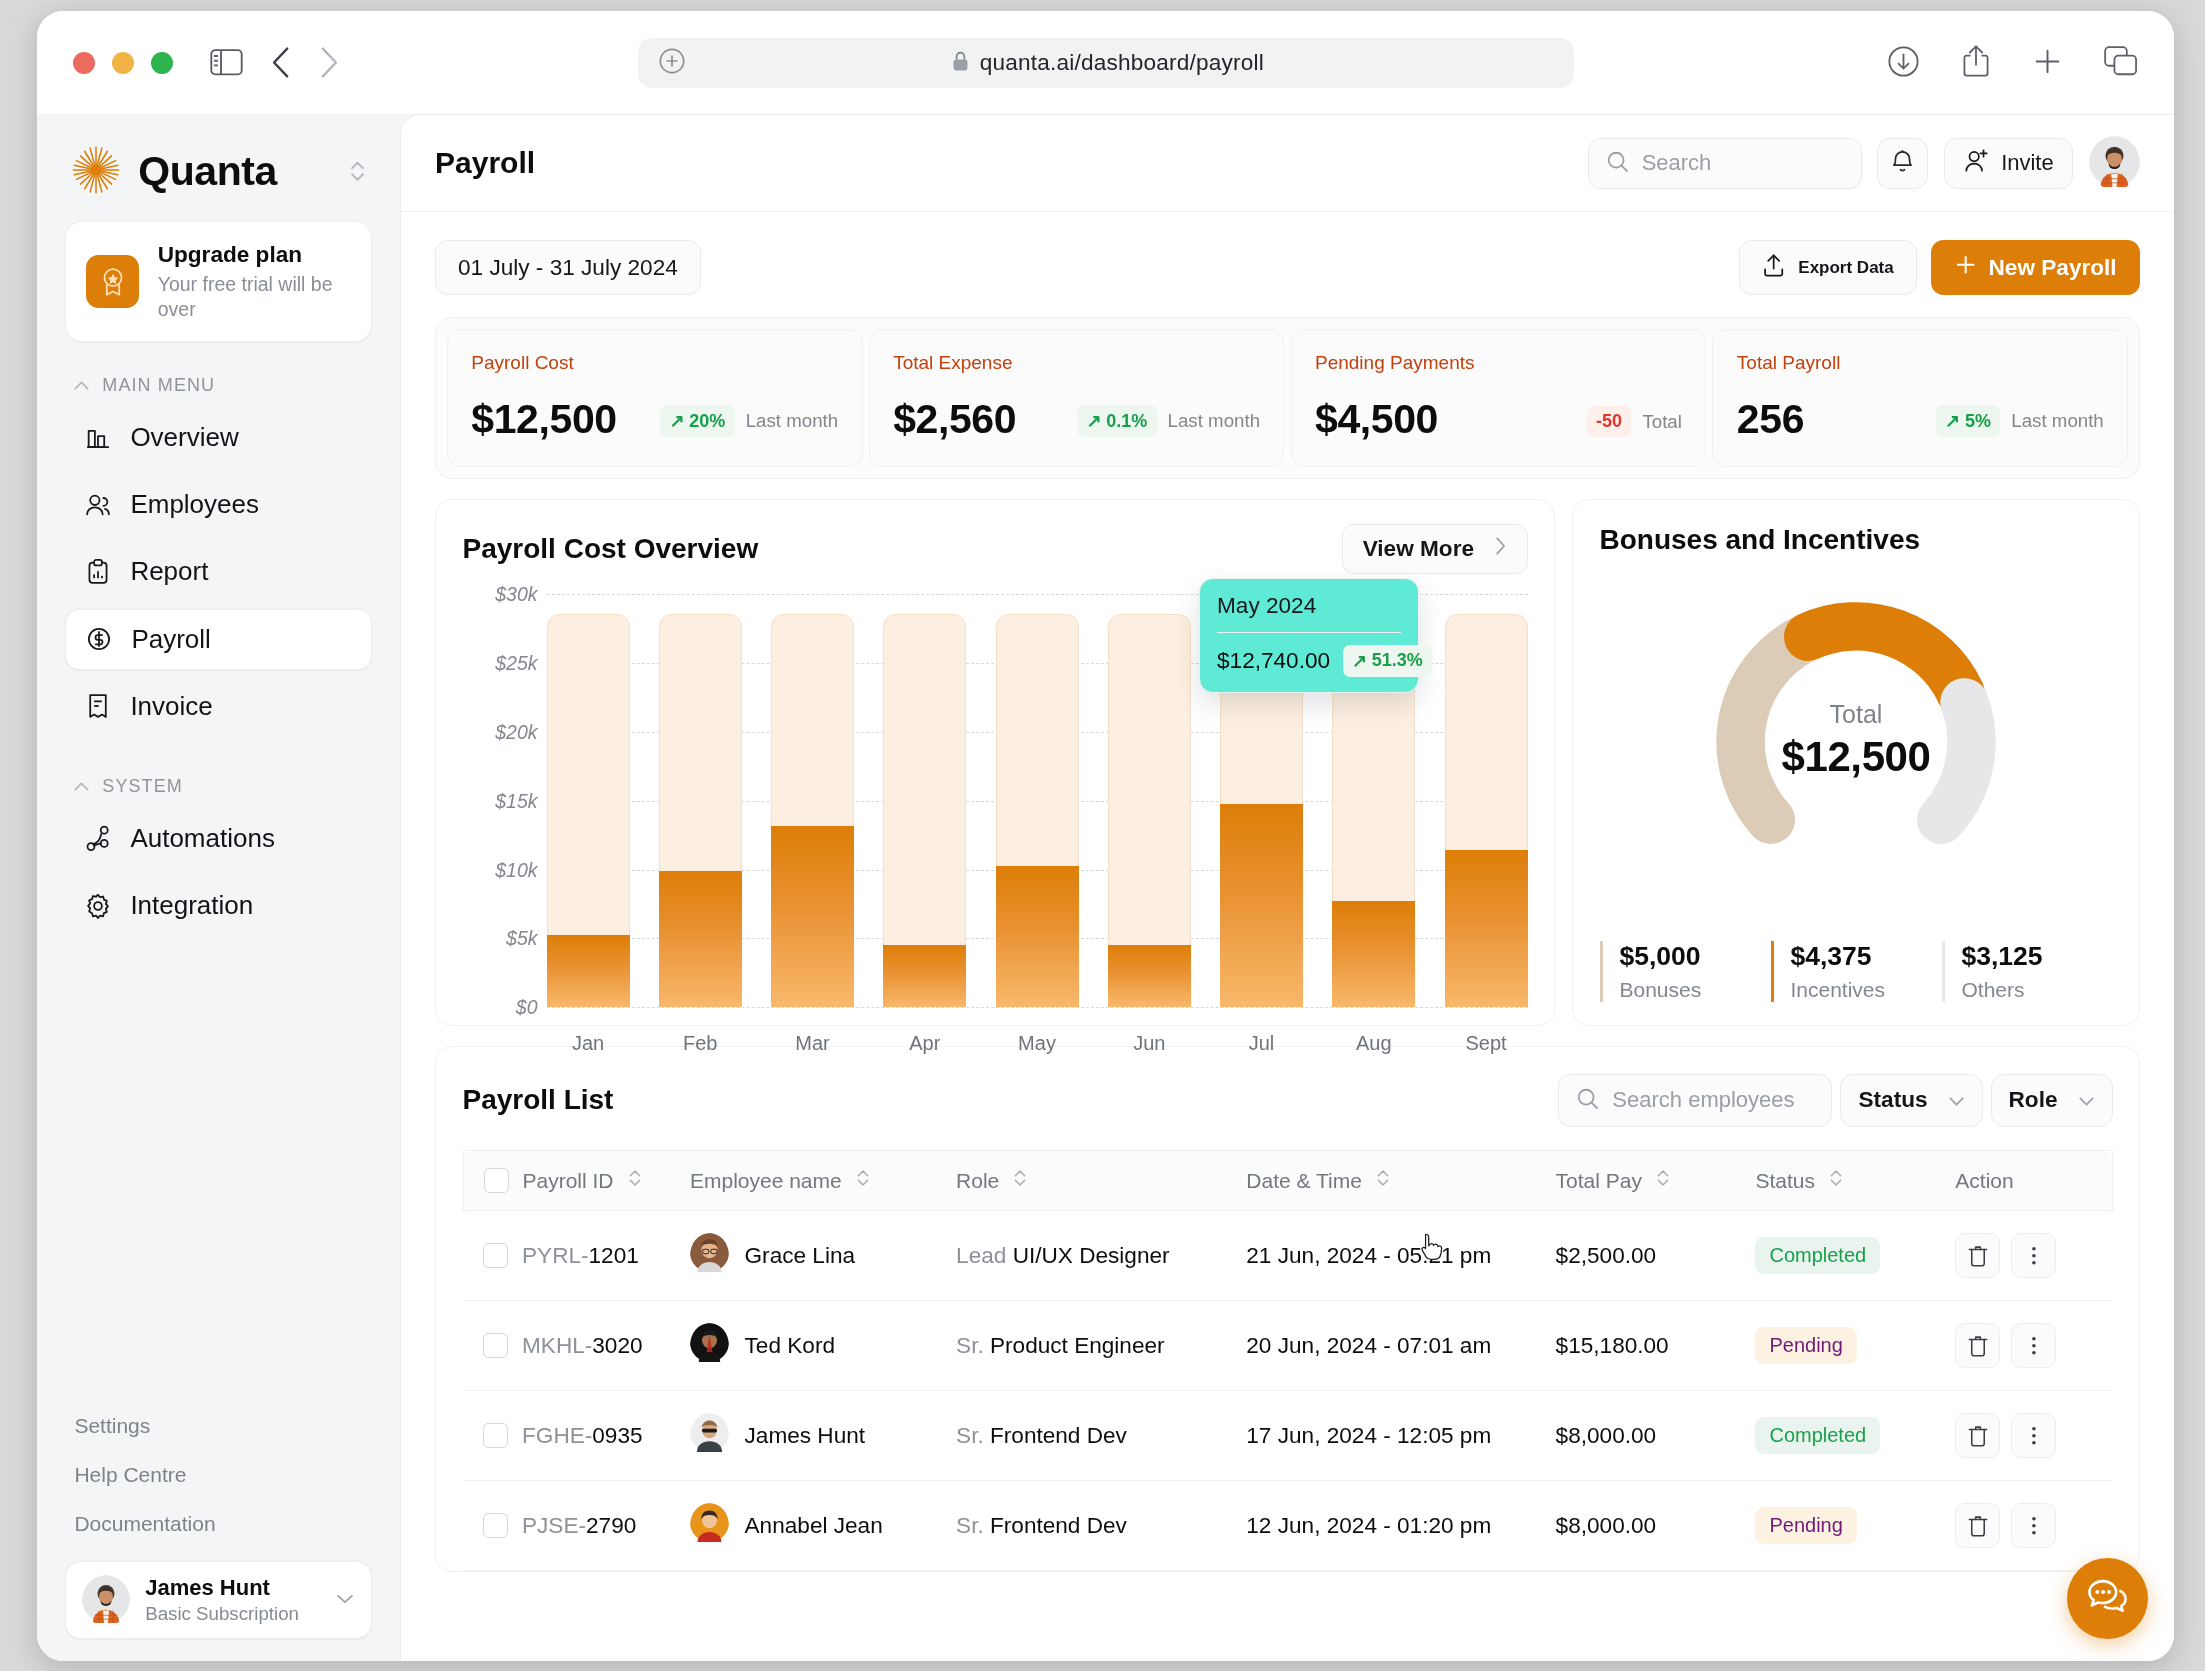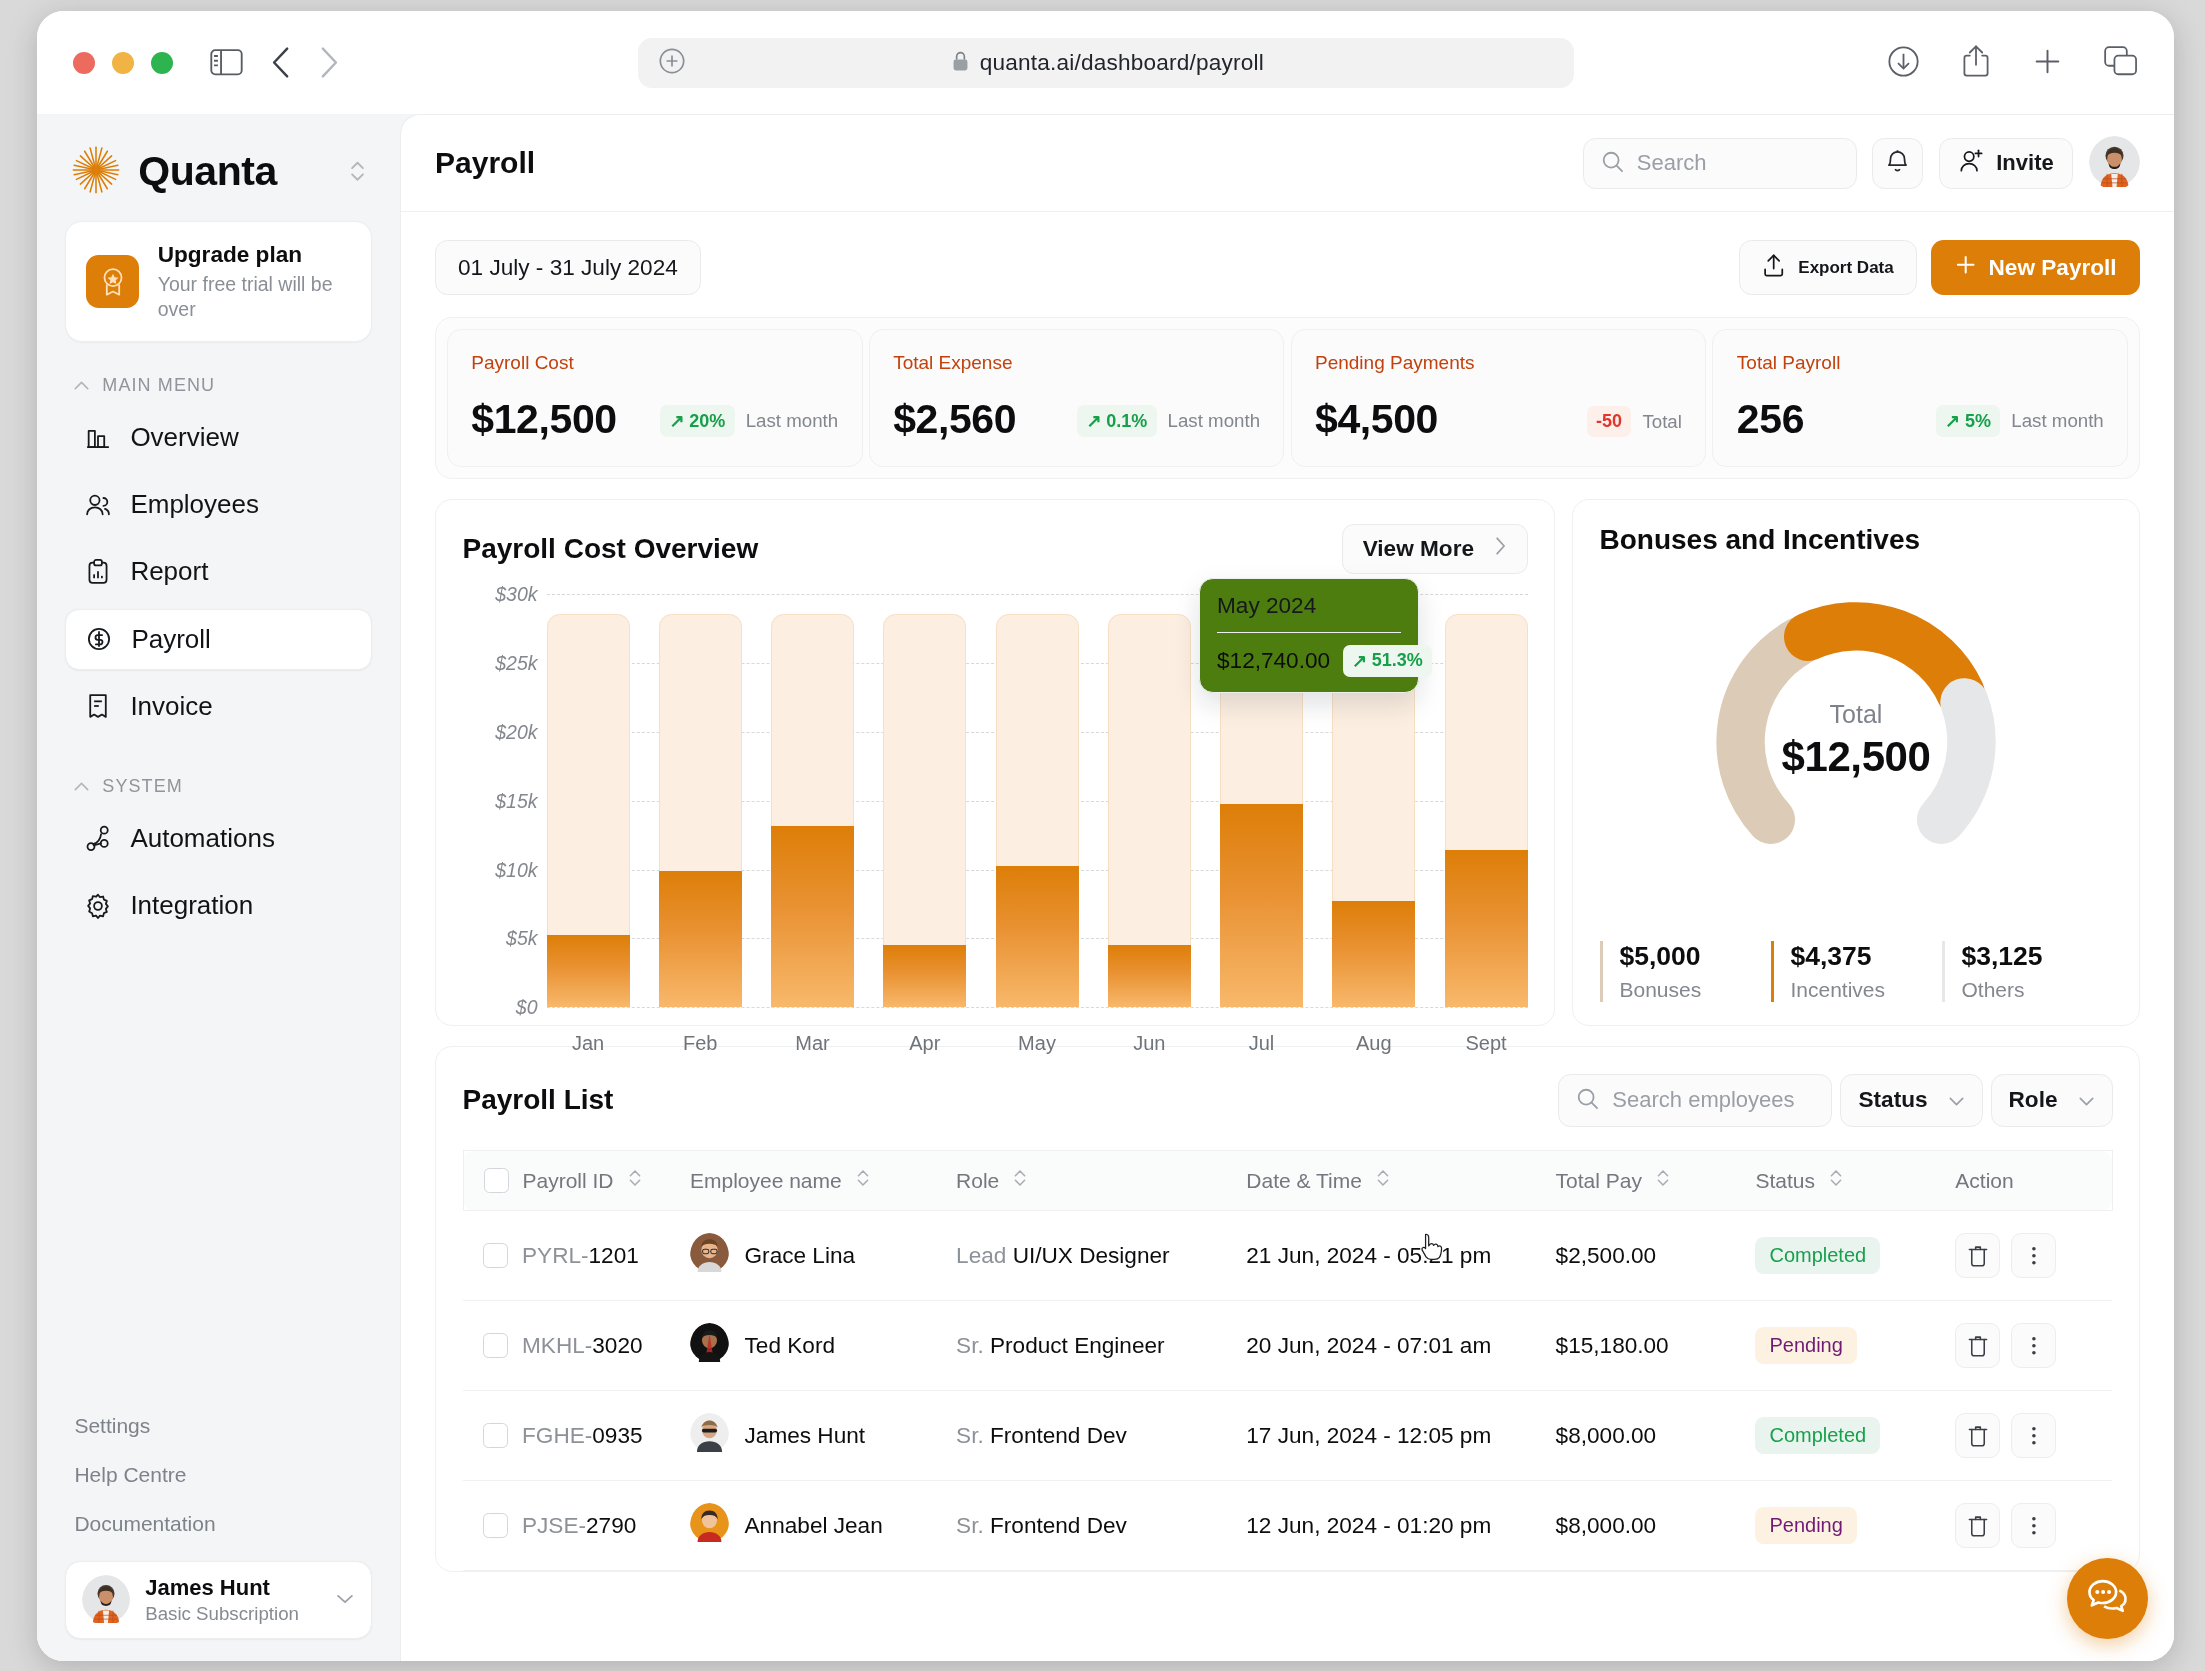--- a/index.html
+++ b/index.html
@@ -153,21 +153,21 @@
     border: 0.8px solid #e8eaec; border-radius: 12.5px;
     background: #fbfbfc;
     display: flex; align-items: center; justify-content: center;
     color: #24272c;
   }
   .invite-btn {
     height: 51px; padding: 0 18.7px;
     border: 0.8px solid #e8eaec; border-radius: 12.5px;
     background: #fbfbfc;
     display: flex; align-items: center; gap: 12.5px;
-    font-size: 22px; color: #16181c; font-weight: 700;
+    font-size: 22px; color: #16181c; font-weight: 400;
   }
 
   .content { flex: 1; overflow: hidden; padding: 0 34px; }
 
   .actionrow { display: flex; align-items: center; padding: 28px 0 0 0; }
   .daterange {
     height: 55px; padding: 0 22px;
     border: 0.8px solid #e8eaec; border-radius: 12.5px;
     background: #fbfbfc;
     display: flex; align-items: center;
@@ -272,21 +272,21 @@
   .xlabels {
     position: absolute; left: 84px; right: 0; bottom: -48px;
     display: flex; justify-content: space-between;
   }
   .xlab { width: 83px; text-align: center; font-size: 20px; color: #6f747b; }
 
   .tooltip {
     position: absolute;
     left: 763px; top: 78px;
     width: 220px;
-    background: #4d7c0f;
+    background: #5eead4;
     border: 0.8px solid #eceef0;
     border-radius: 14px;
     box-shadow: 0 11px 26.5px rgba(16,24,40,0.13);
     padding: 14px 17px 15.6px 17px;
     z-index: 5;
   }
   .tt-title { font-size: 22.6px; color: #15181c; padding-bottom: 12.5px; border-bottom: 0.8px solid #edeff1; }
   .tt-row { display: flex; align-items: center; gap: 12.5px; padding-top: 12.5px; }
   .tt-val { font-size: 22.6px; color: #0d0d0f; }
   .cursor { position: absolute; left: 981px; top: 731px; z-index: 6; }

